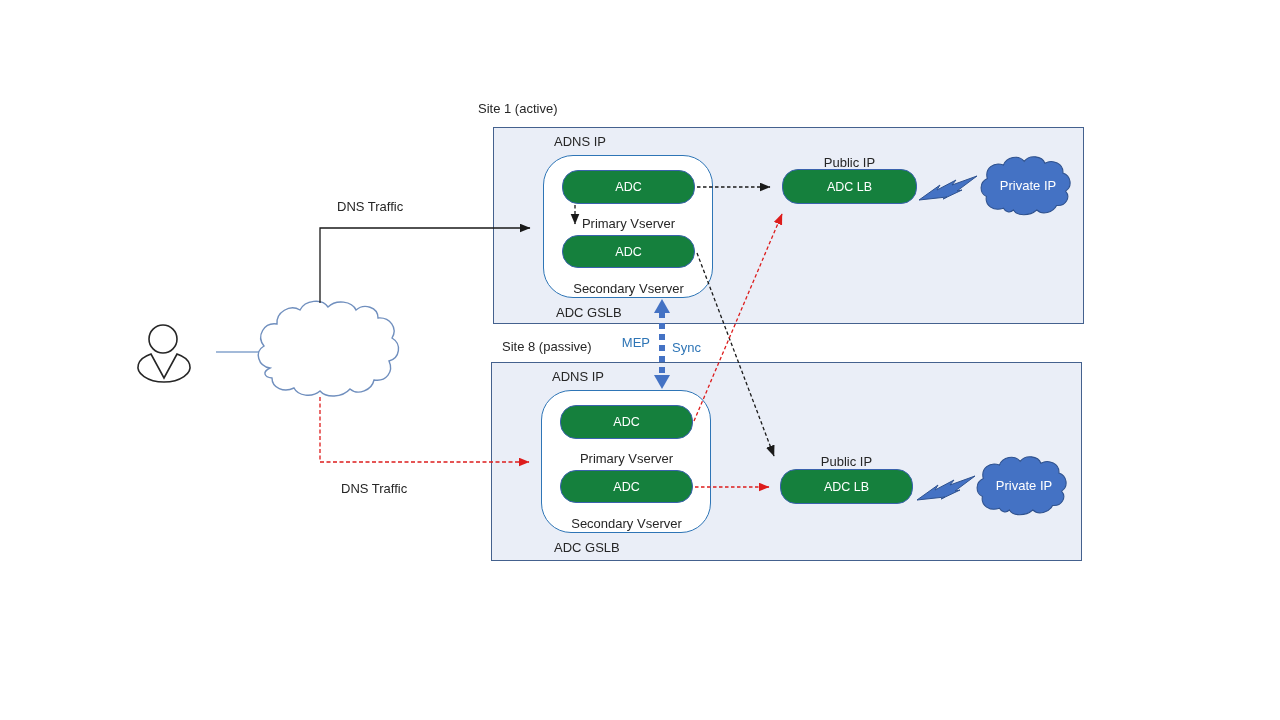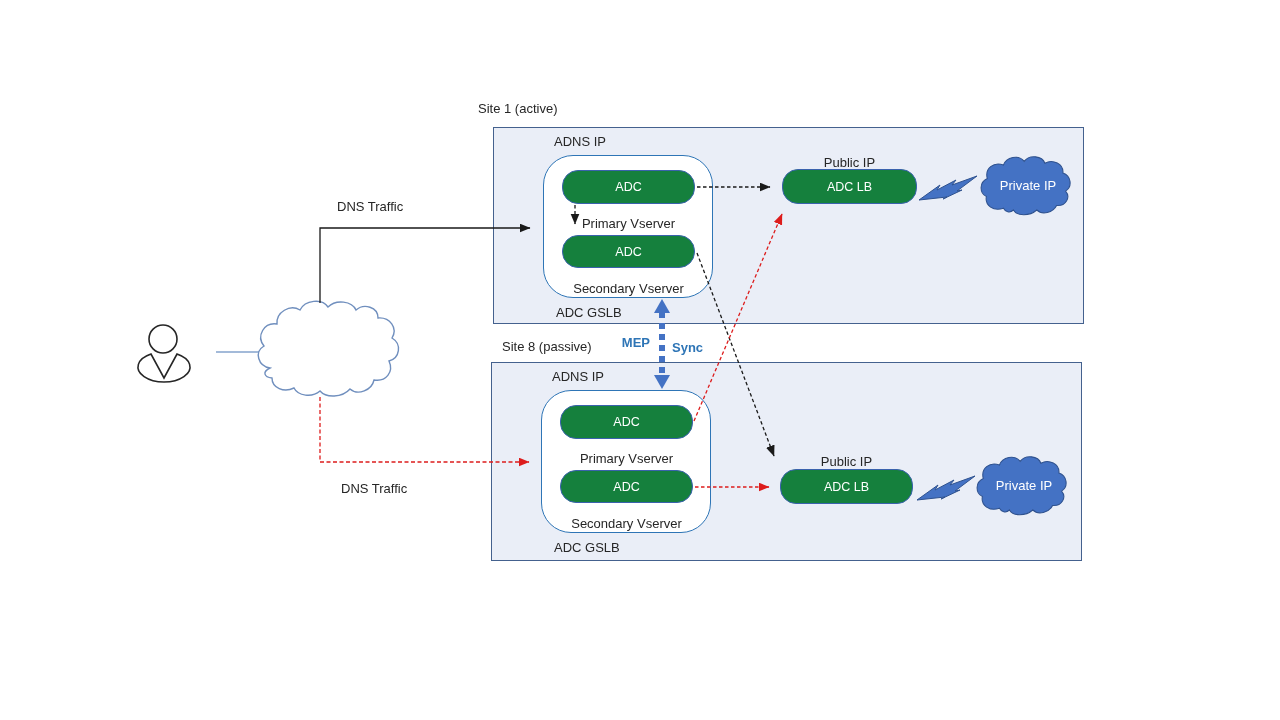--- a/index.html
+++ b/index.html
@@ -64,21 +64,21 @@
   #s1-primary-label   { left: 562px; top: 207px; width: 133px; }
   #s1-secondary-label { left: 552px; top: 272px; width: 153px; }
   #s2-primary-label   { left: 560px; top: 442px; width: 133px; }
   #s2-secondary-label { left: 550px; top: 507px; width: 153px; }
   #s1-gslb-label { left: 556px; top: 305px; }
   #s2-gslb-label { left: 554px; top: 540px; }
   #s1-public-ip { left: 782px; top: 146px; width: 135px; }
   #s2-public-ip { left: 780px; top: 445px; width: 133px; }
   #dns-traffic-top    { left: 337px; top: 199px; }
   #dns-traffic-bottom { left: 341px; top: 481px; }
-  .blue-lbl { color: #2e75b6; font-weight: bold; }
+  .blue-lbl { color: #2e75b6; font-weight: normal; }
   #mep-label  { left: 600px; top: 335px; width: 50px; text-align: right; }
   #sync-label { left: 672px; top: 340px; }
 
   .private-ip-label {
     position: absolute;
     color: #ffffff;
     font-size: 13px;
     display: flex;
     align-items: center;
     justify-content: center;

